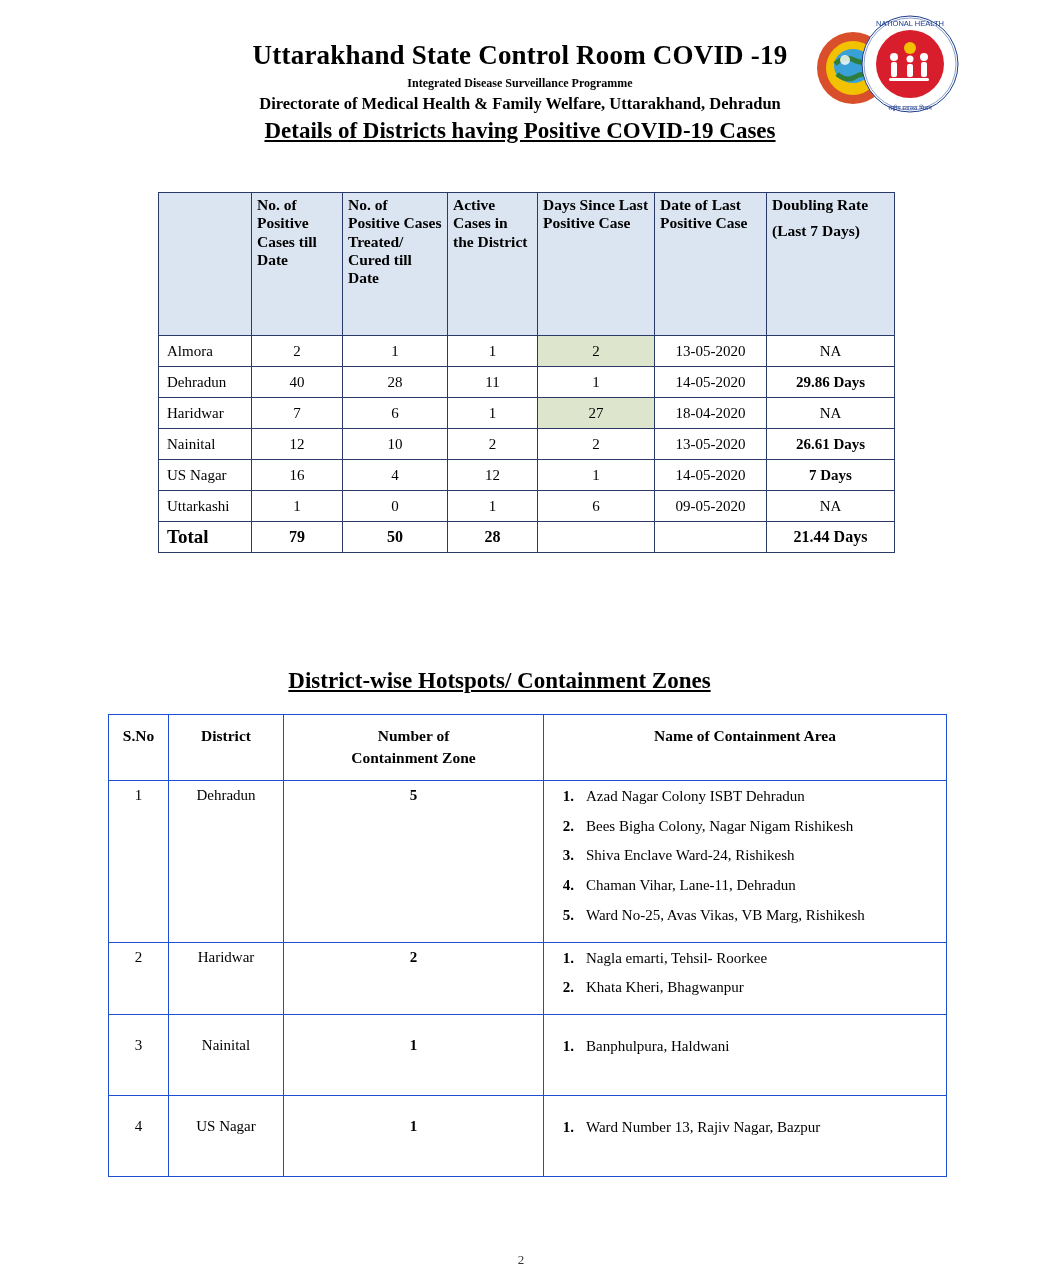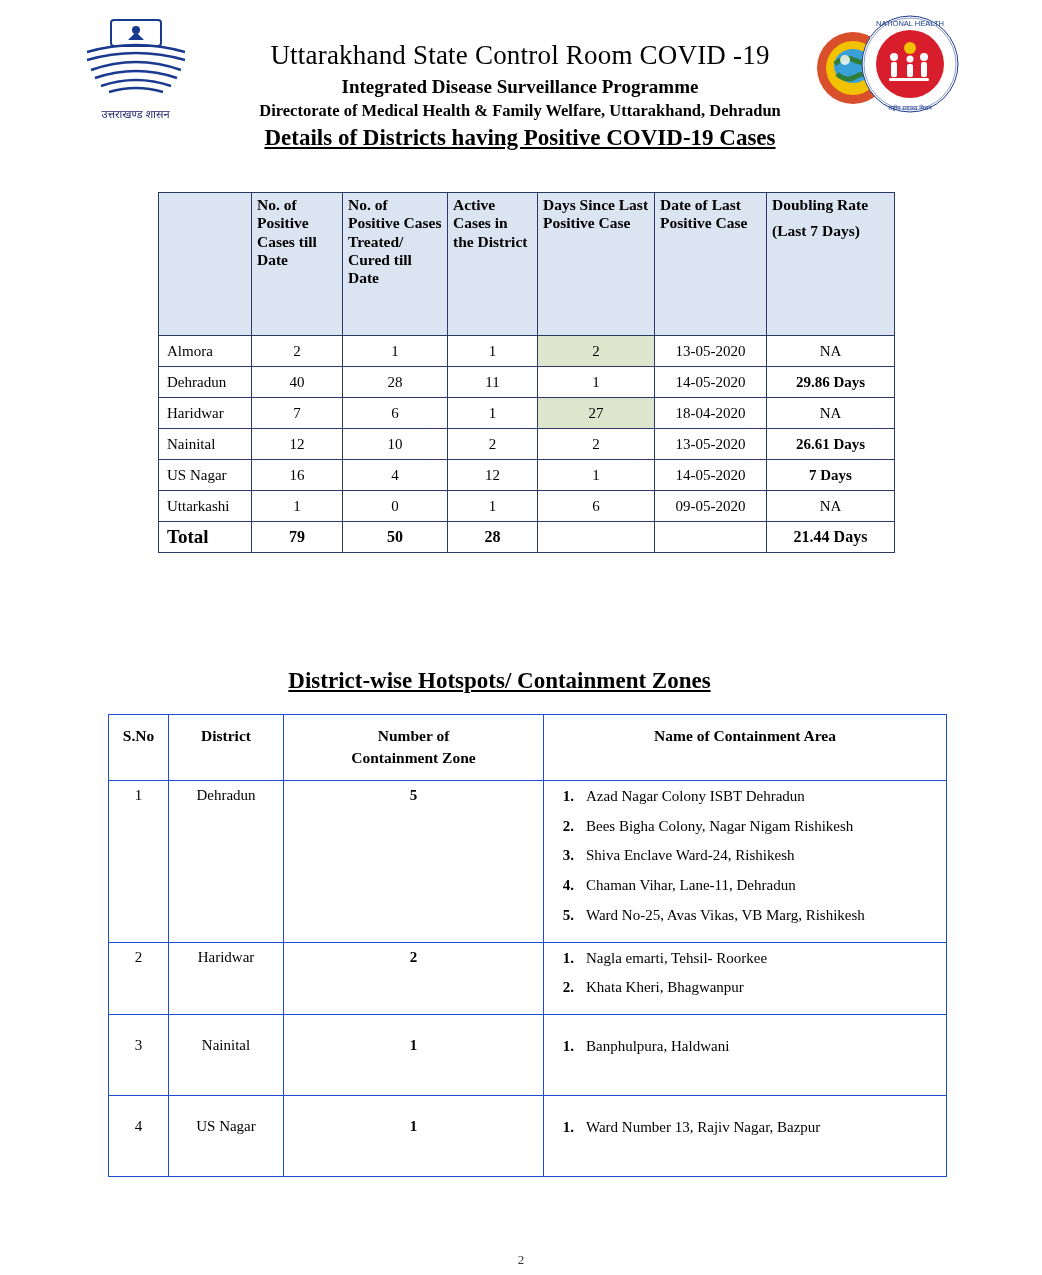--- a/index.html
+++ b/index.html
@@ -37,25 +37,25 @@
   }
   .title-block {
     position: absolute;
     left: 195px;
     top: 40px;
     width: 650px;
     text-align: center;
   }
   .title-main {
     font-size: 27px;
-    font-weight: normal;
+    font-weight: bold;
     letter-spacing: .2px;
   }
   .title-sub1 {
-    font-size: 19px;
+    font-size: 12px;
     font-weight: bold;
     margin-top: 5px;
   }
   .title-sub2 {
     font-size: 16.5px;
     font-weight: bold;
     margin-top: 3px;
   }
   .title-underlined {
     font-size: 23px;
@@ -179,34 +179,20 @@
     text-align: center;
     font-size: 13px;
     color: #333;
   }
 </style>
 </head>
 <body>
 
 <div class="header">
 
-  <div class="emblem">
-    <svg width="110" height="86" viewBox="0 0 110 86">
-      <rect x="30" y="2" width="50" height="26" rx="3" fill="#ffffff" stroke="#1a3a8f" stroke-width="2"></rect>
-      <circle cx="55" cy="12" r="4" fill="#1a3a8f"></circle>
-      <path d="M47 22 L55 14 L63 22 Z" fill="#1a3a8f"></path>
-      <path d="M6 34 Q55 20 104 34" stroke="#1a3a8f" stroke-width="2.5" fill="none"></path>
-      <path d="M6 42 Q55 28 104 42" stroke="#1a3a8f" stroke-width="2.5" fill="none"></path>
-      <path d="M10 52 Q55 36 100 52" stroke="#1a3a8f" stroke-width="2.5" fill="none"></path>
-      <path d="M14 60 Q55 46 96 60" stroke="#1a3a8f" stroke-width="2.5" fill="none"></path>
-      <path d="M20 68 Q55 56 90 68" stroke="#1a3a8f" stroke-width="2.5" fill="none"></path>
-      <path d="M28 74 Q55 66 82 74" stroke="#1a3a8f" stroke-width="2.5" fill="none"></path>
-    </svg>
-    <div class="emblem-caption">उत्तराखण्ड शासन</div>
-  </div>
 
   <div class="title-block">
     <div class="title-main">Uttarakhand State Control Room COVID -19</div>
     <div class="title-sub1">Integrated Disease Surveillance Programme</div>
     <div class="title-sub2">Directorate of Medical Health &amp; Family Welfare, Uttarakhand, Dehradun</div>
     <div class="title-underlined">Details of Districts having Positive COVID-19 Cases</div>
   </div>
 
   <div class="logo-idsp">
     <svg width="76" height="76" viewBox="0 0 76 76">

